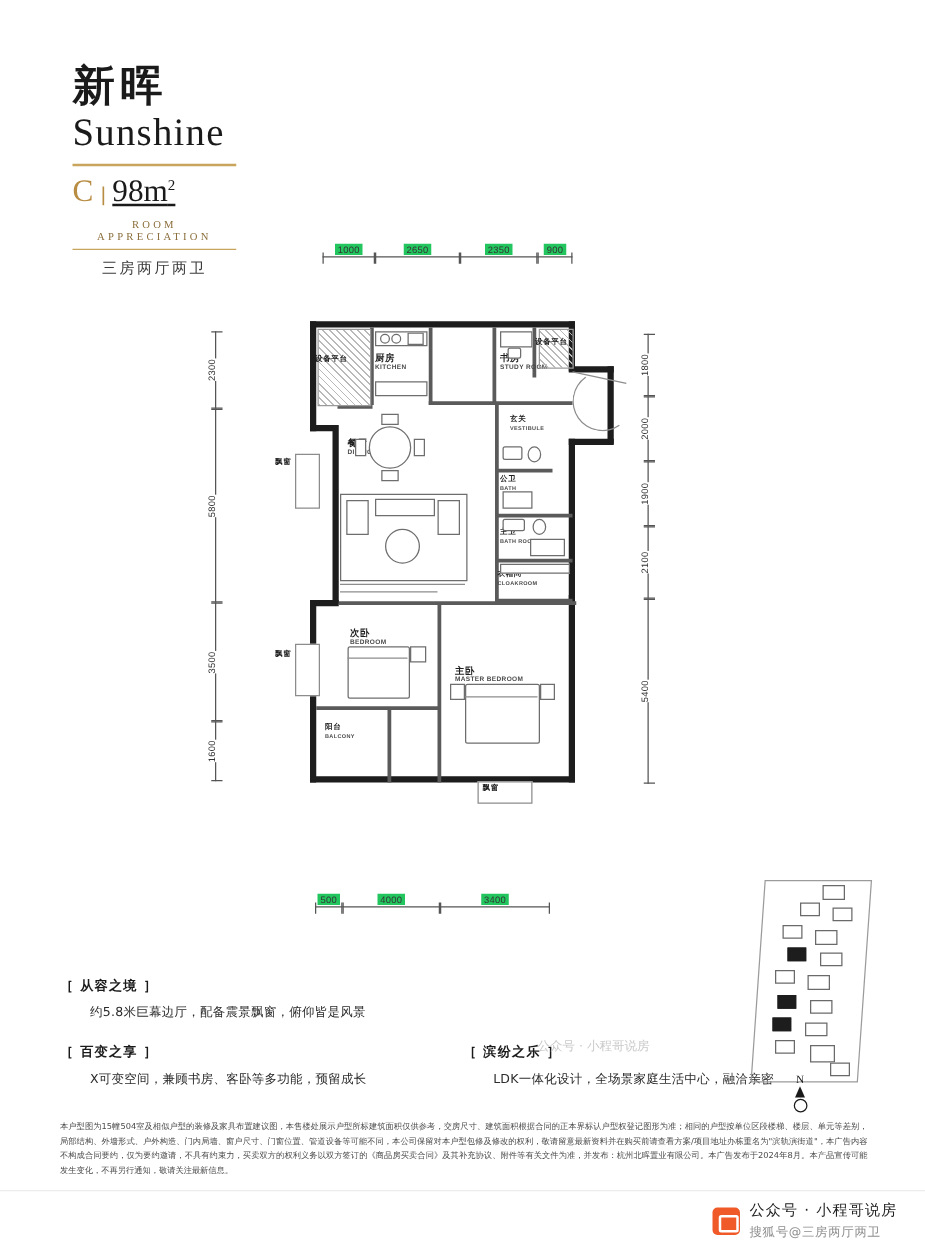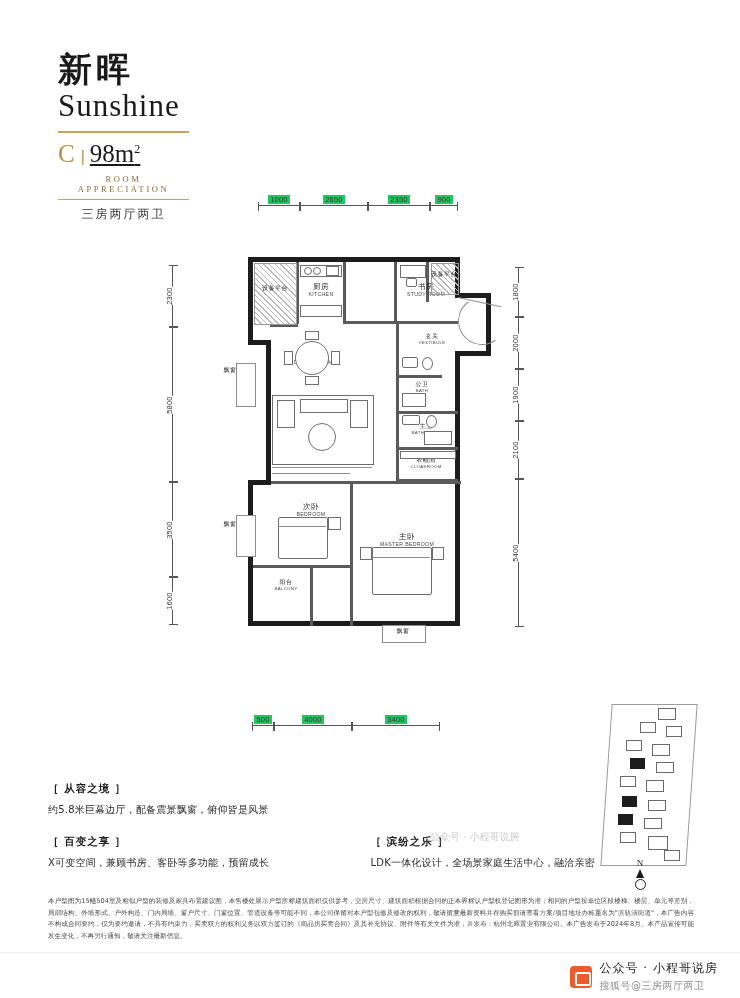--- a/index.html
+++ b/index.html
@@ -172,24 +172,25 @@
     background: #ffffff;
     border: 0.8px solid #8c8c8c;
   }
   .hatch {
     position: absolute;
     background: repeating-linear-gradient(45deg, #b9b9b9 0 1px, transparent 1px 4px);
     border: 0.6px solid #9a9a9a;
   }
   .label {
     position: absolute;
-    text-align: center;
+    text-align: left;
     line-height: 1.15;
     color: #1f1f1f;
     pointer-events: none;
+    font-weight: bold;
   }
   .label .cn {
     display: block;
     font-family: "DejaVu Sans", sans-serif;
     font-size: 7.5px;
     letter-spacing: 0.5px;
   }
   .label .en {
     display: block;
     font-family: "Liberation Sans", sans-serif;
@@ -244,20 +245,21 @@
     font-size: 10.5px;
     font-weight: bold;
     color: #1a1a1a;
     letter-spacing: 1px;
     margin-bottom: 7px;
   }
   .feat-body {
     font-size: 10px;
     color: #2b2b2b;
     letter-spacing: 0.2px;
+    margin-left: 24px;
   }
 
   
   .sitemap {
     position: absolute;
     left: 600px;
     top: 700px;
     width: 100px;
     height: 190px;
   }

